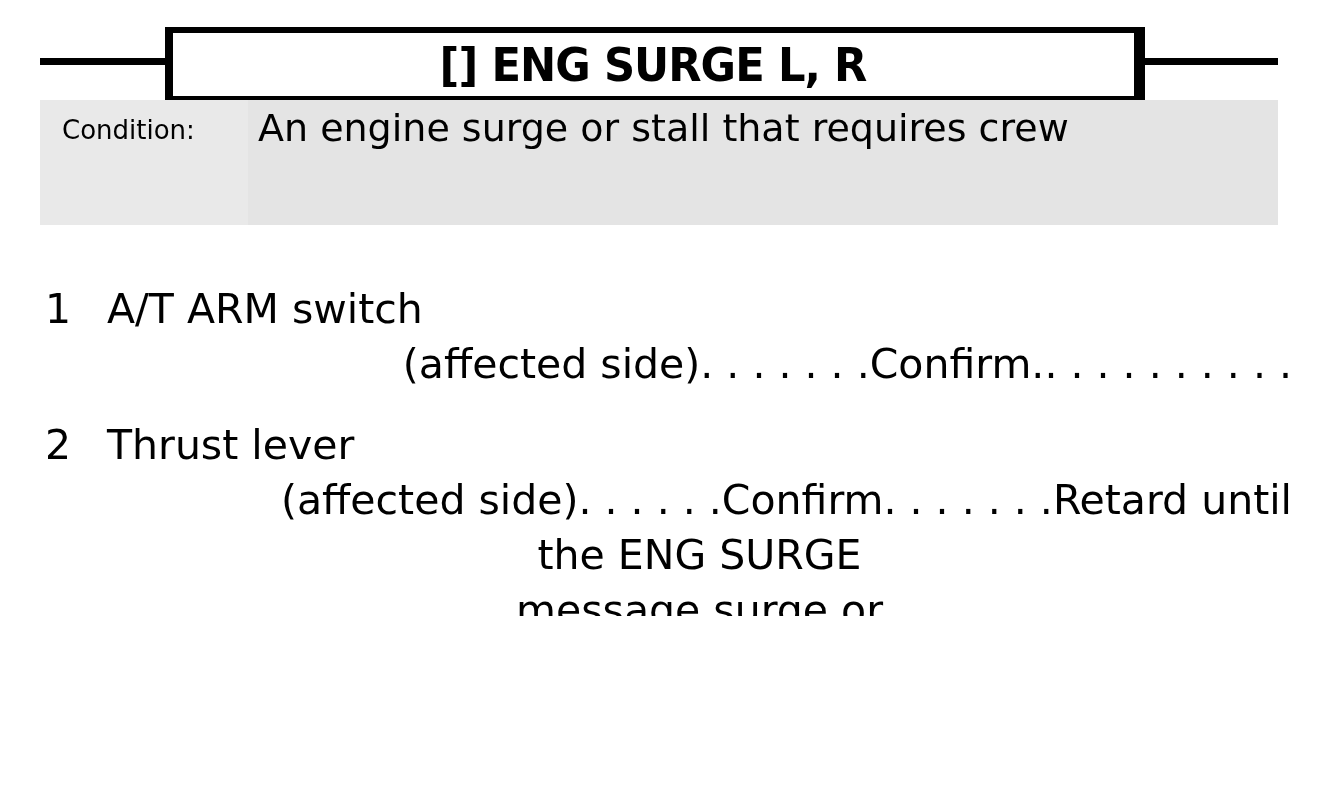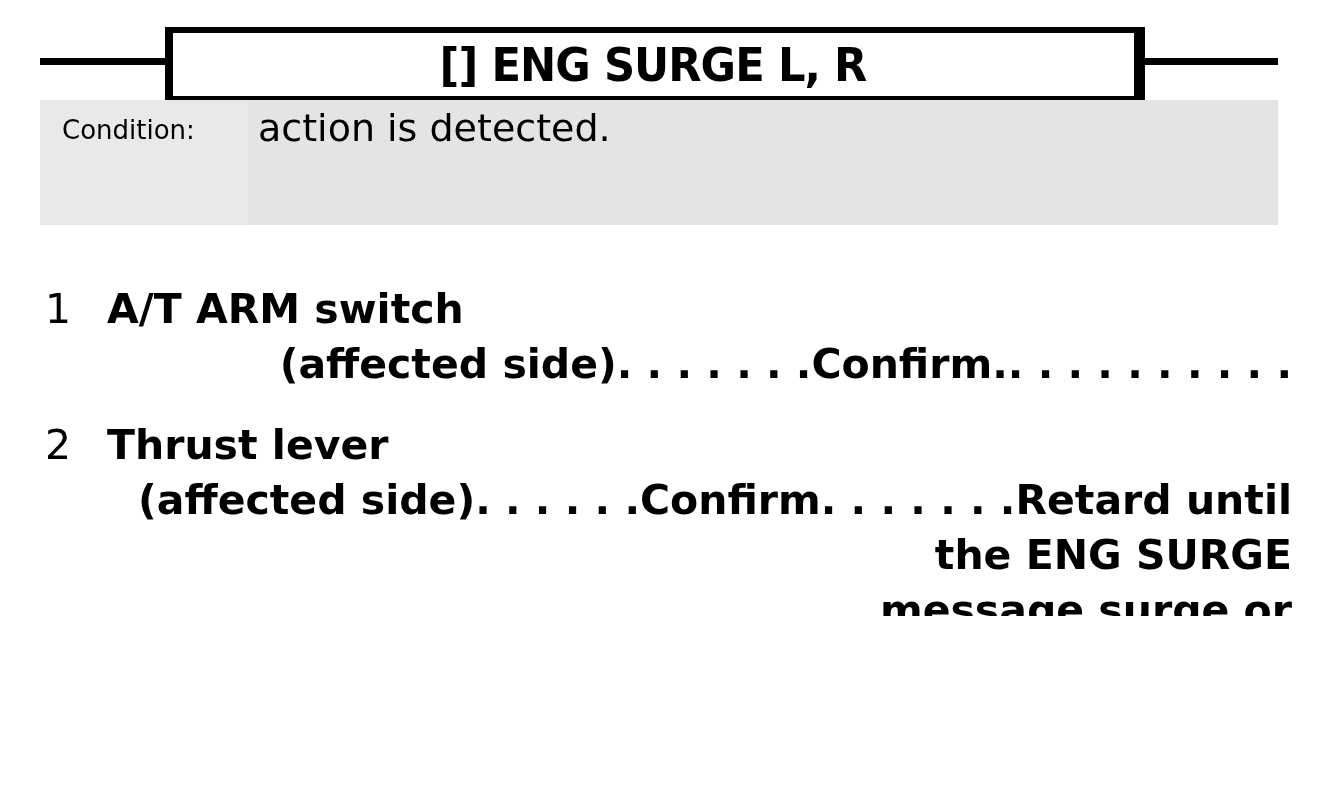--- a/index.html
+++ b/index.html
@@ -42,26 +42,26 @@
     padding:2px 14px 0 10px;
     font-size:38px;line-height:52px;
   }
   
   .checklist{
     position:absolute;left:45px;top:282px;width:1247px;
     font-size:41px;line-height:55px;
   }
   .item{display:flex;margin-bottom:26px;}
   .num{width:62px;flex:0 0 62px;}
-  .body{flex:1;min-width:0;font-weight:bold;}
+  .body{flex:1;min-width:0;}
   .leader{
     display:flex;justify-content:flex-end;align-items:baseline;
     white-space:pre;
   }
-  .cont-line{text-align:right;white-space:pre;}
+  .cont-line{text-align:center;white-space:pre;}
   
   .dashed-rule{
     position:absolute;left:46px;top:711px;width:1236px;height:10px;
     background:repeating-linear-gradient(to right,#000 0 26px,transparent 26px 55px);
   }
 </style>
 </head>
 <body>
 
 <div class="page">
@@ -70,21 +70,21 @@
   <div class="title-box">
     <span class="title-text">[] ENG SURGE L, R</span>
   </div>
   <div class="rule rule-right"></div>
 
   <div class="condition">
     <div class="cond-label-cell">
       <span class="cond-label">Condition:</span>
     </div>
     <div class="cond-body-cell">
-      <div>action is detected.</div>
+      <div>An engine surge or stall that requires crew</div>
     </div>
   </div>
 
   <div class="checklist">
 
     <div class="item">
       <div class="num">1</div>
       <div class="body">
         <div>A/T ARM switch</div>
         <div class="leader">

